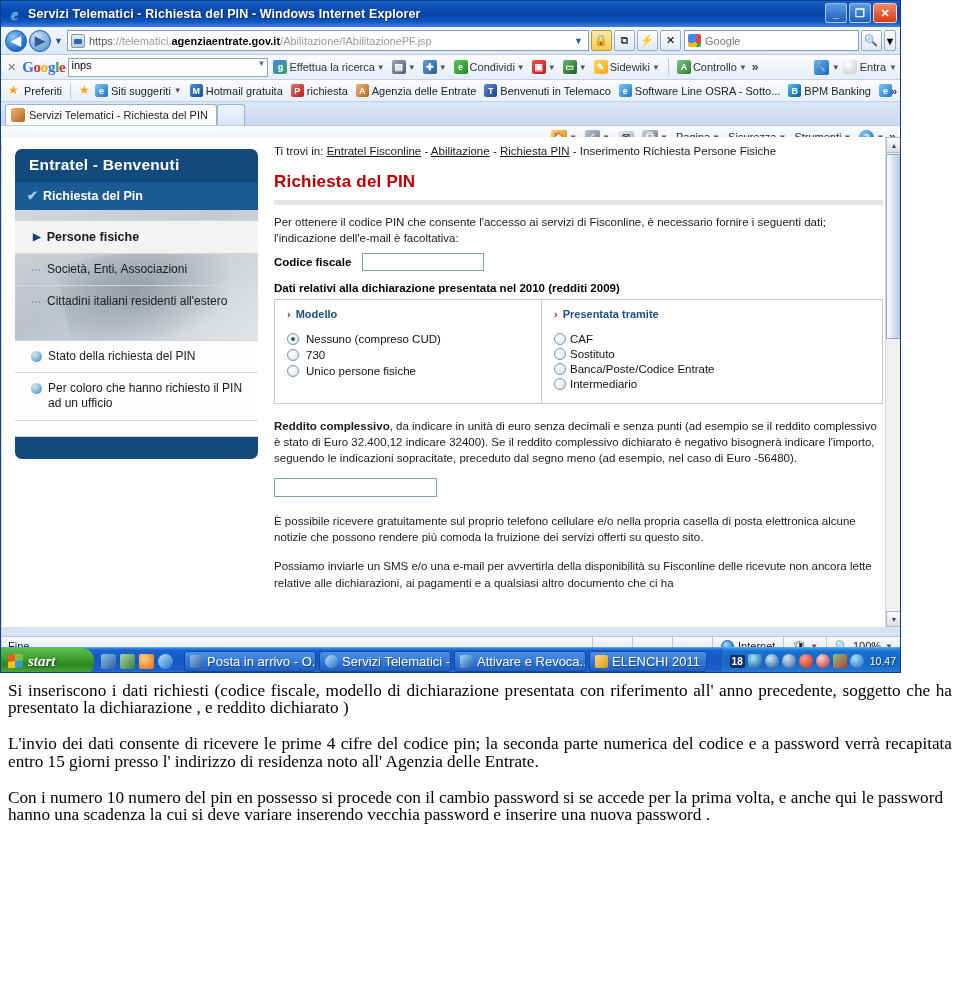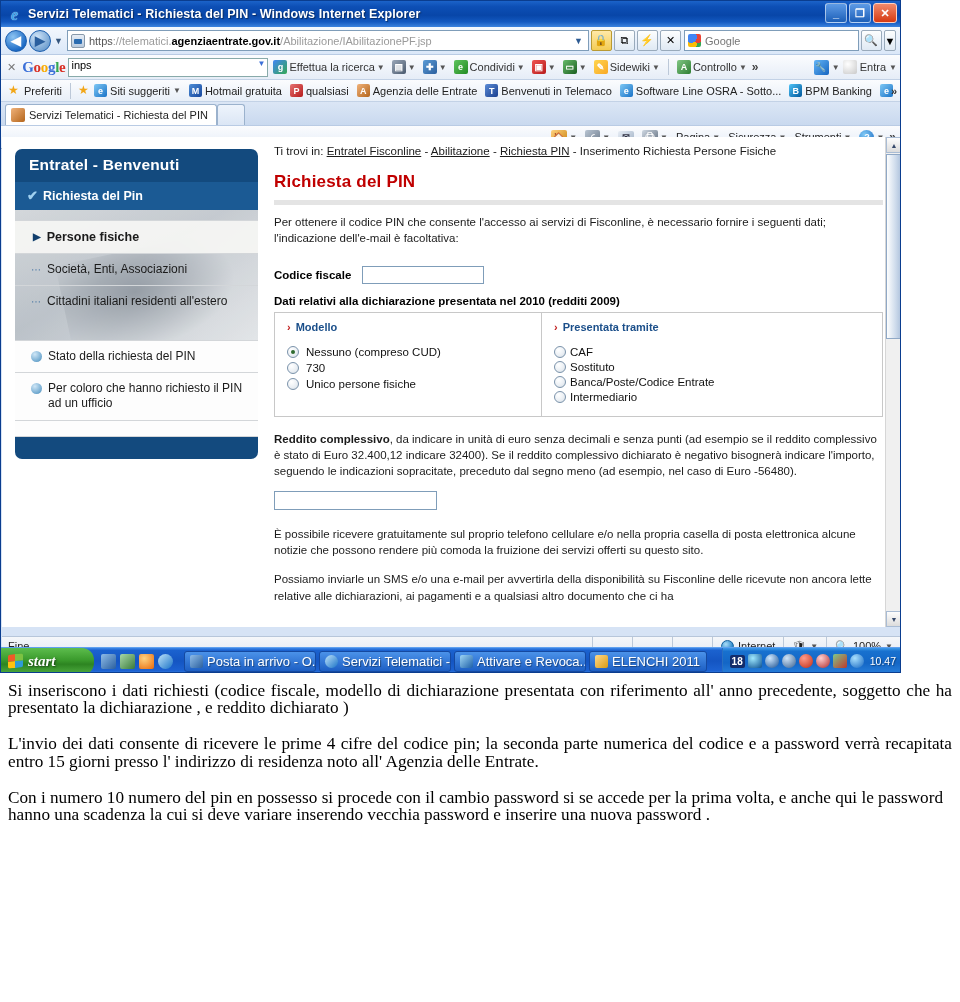--- a/index.html
+++ b/index.html
@@ -302,21 +302,21 @@
     margin: 15px 0 0 6px; letter-spacing: .2px;
   }
   .hr-grey {
     height: 5px; background: #e4e4e4; margin: 8px 6px 0 6px;
   }
   .ptxt {
     font-size: 11.5px; color: #1b1b1b; line-height: 1.42;
     margin: 9px 6px 0 6px;
   }
   .ptxt b { font-weight: bold; }
-  .fieldrow { display: flex; align-items: center; gap: 11px; margin: 19px 6px 0 6px; }
+  .fieldrow { display: flex; align-items: center; gap: 11px; margin: 6px 6px 0 6px; }
   .flabel { font-size: 11.5px; font-weight: bold; color: #000; }
   .tbox {
     width: 122px; height: 18px; background: #fff;
     border: 1px solid #7f9db9;
   }
   .tbox.wide { width: 163px; height: 19px; }
   .sechead {
     font-size: 11.5px; font-weight: bold; color: #000;
     margin: 11px 6px 0 6px;
   }
@@ -538,21 +538,21 @@
         <span class="sq" style="background:linear-gradient(135deg,#7ec8f5,#1a73c7);width:13px;height:13px">e</span>
         <span>Siti suggeriti</span>
         <span class="gcaret">▼</span>
       </span>
       <span class="favitem">
         <span class="sq" style="background:linear-gradient(135deg,#4f8ed6,#16479e);width:13px;height:13px">M</span>
         <span>Hotmail gratuita</span>
       </span>
       <span class="favitem">
         <span class="sq" style="background:linear-gradient(135deg,#e57373,#b71c1c);width:13px;height:13px">P</span>
-        <span>qualsiasi</span>
+        <span>richiesta</span>
       </span>
       <span class="favitem">
         <span class="sq" style="background:linear-gradient(135deg,#f0b27a,#b4651b);width:13px;height:13px">A</span>
         <span>Agenzia delle Entrate</span>
       </span>
       <span class="favitem">
         <span class="sq" style="background:linear-gradient(135deg,#5c8cd6,#1a3f8f);width:13px;height:13px">T</span>
         <span>Benvenuti in Telemaco</span>
       </span>
       <span class="favitem">

